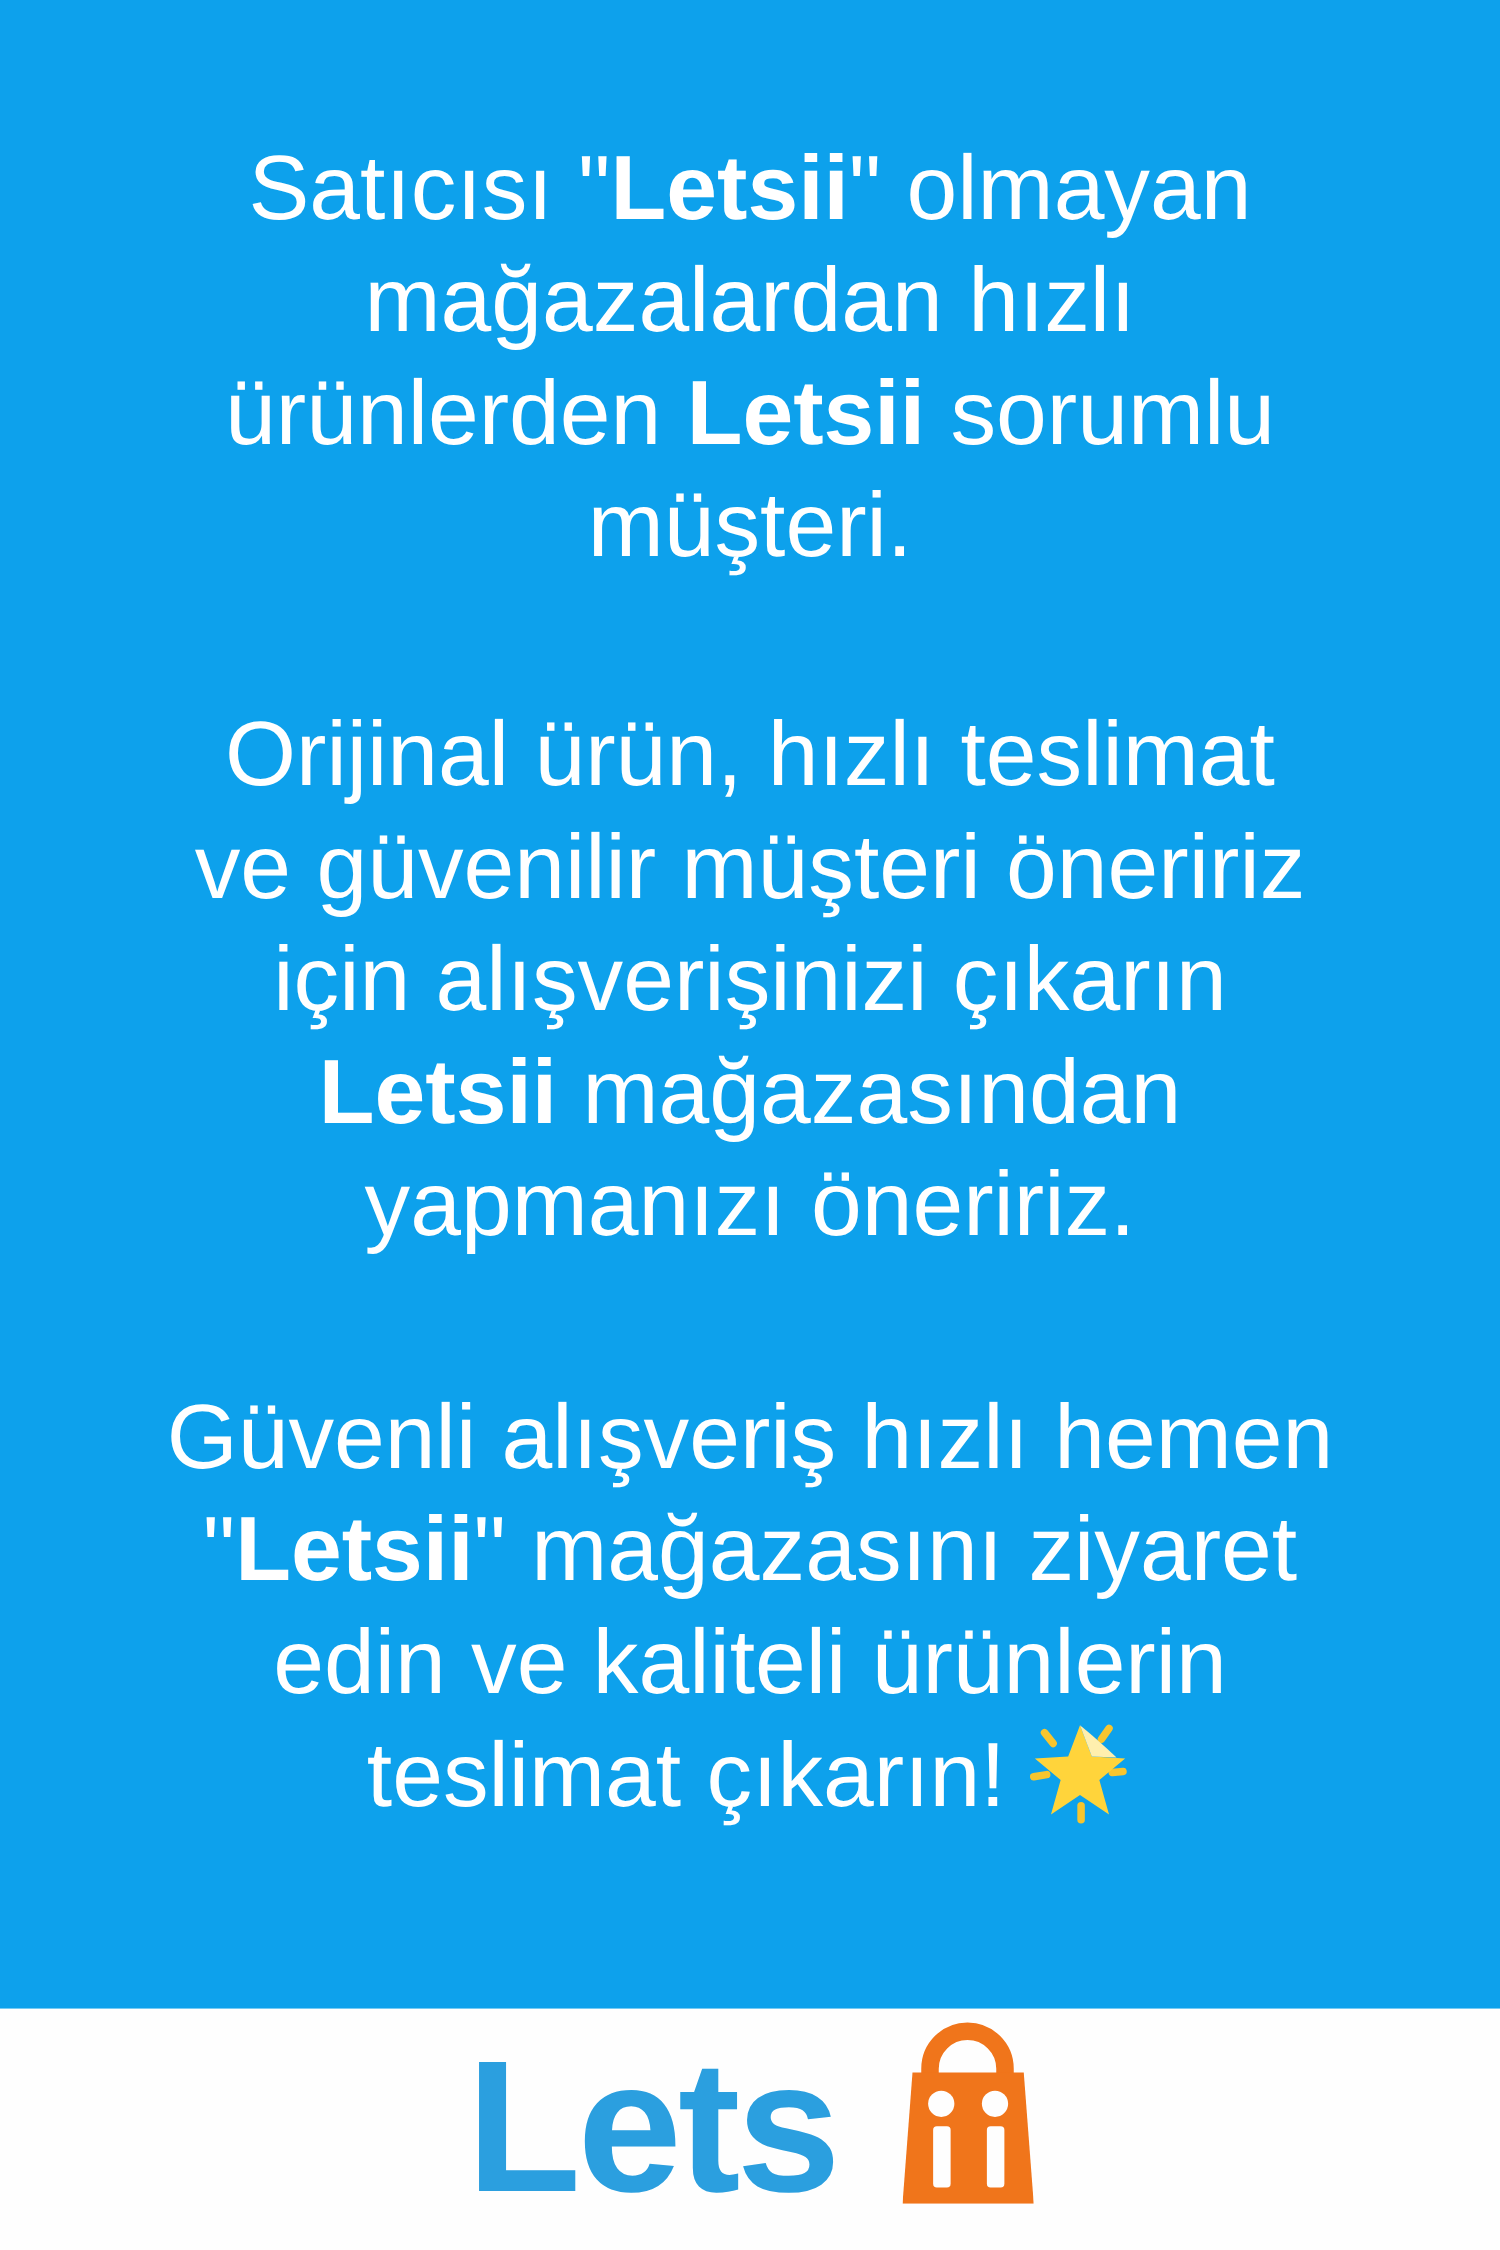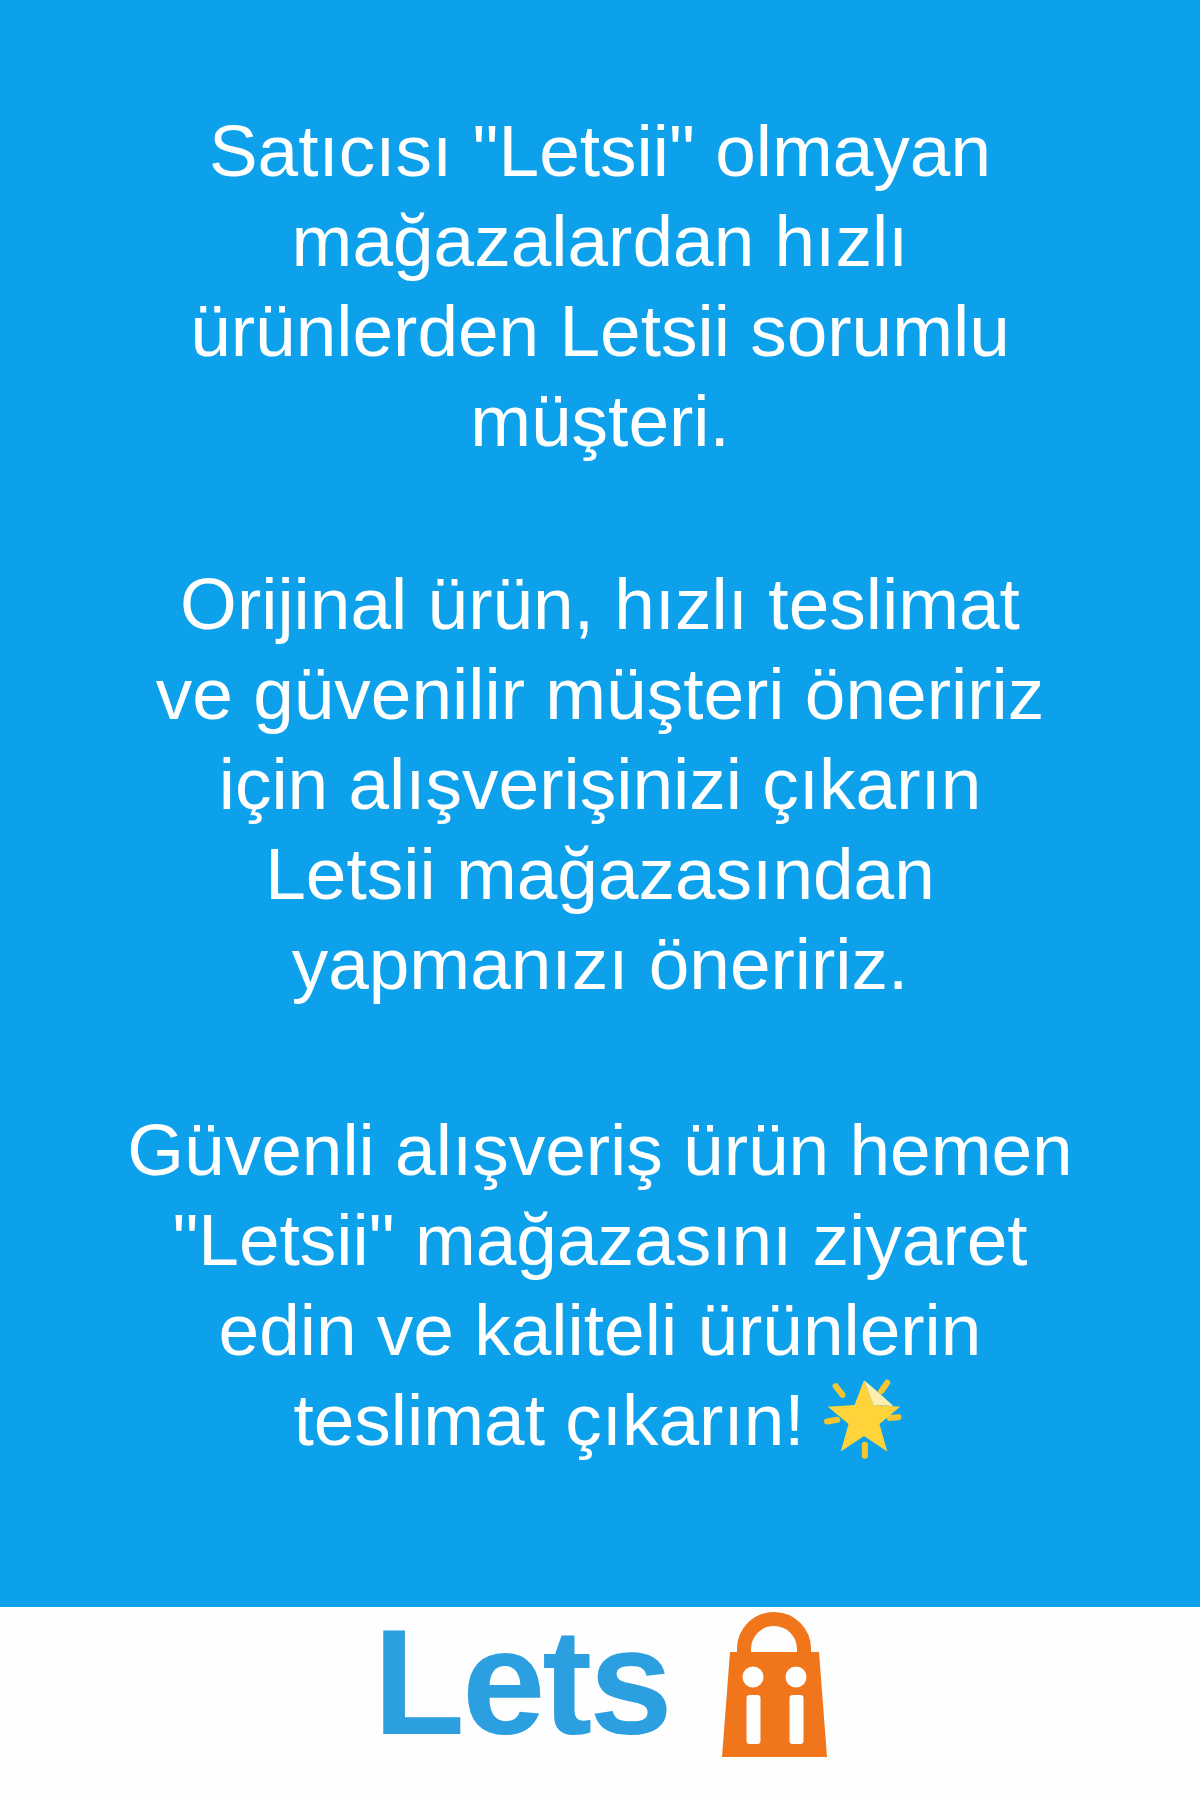--- a/index.html
+++ b/index.html
@@ -27,21 +27,21 @@
     padding-top: 106px;
   }
   .para {
     margin: 0;
     font-size: 73px;
     line-height: 90px;
     font-weight: 400;
     letter-spacing: 0px;
   }
   .para .line { white-space: nowrap; }
-  .para b { font-weight: 400; }
+  .para b { font-weight: 700; }
   .gap1 { height: 93px; }
   .gap2 { height: 96px; }
   .star-wrap {
     display: inline-block;
     width: 86px;
     height: 86px;
     vertical-align: -16px;
     margin-left: 16px;
   }
   .footer {
@@ -50,21 +50,21 @@
     width: 1200px;
     height: 193px;
     background: #FEFEFE;
   }
   .logo {
     position: absolute;
     left: 0; right: 0; bottom: 0;
     height: 193px;
     display: flex;
     justify-content: center;
-    align-items: flex-start;
+    align-items: center;
     gap: 44px;
   }
   .logo-text {
     font-size: 150px;
     font-weight: 700;
     color: #2B9FDF;
     letter-spacing: -3px;
     line-height: 1;
     margin-bottom: 6px;
   }
@@ -93,21 +93,21 @@
       <span class="line">Orijinal ürün, hızlı teslimat</span><br>
       <span class="line">ve güvenilir müşteri öneririz</span><br>
       <span class="line">için alışverişinizi çıkarın</span><br>
       <span class="line"><b>Letsii</b><span> mağazasından</span></span><br>
       <span class="line">yapmanızı öneririz.</span>
     </p>
 
     <div class="gap2"></div>
 
     <p class="para">
-      <span class="line">Güvenli alışveriş ürün hemen</span><br>
+      <span class="line">Güvenli alışveriş hızlı hemen</span><br>
       <span class="line"><span>"</span><b>Letsii</b><span>" mağazasını ziyaret</span></span><br>
       <span class="line">edin ve kaliteli ürünlerin</span><br>
       <span class="line"><span>teslimat çıkarın!</span><span class="star-wrap"><svg viewBox="0 0 100 100" width="86" height="86" aria-hidden="true">
         <g stroke="#F7C52E" stroke-width="7" stroke-linecap="round">
           <line x1="17" y1="13" x2="25" y2="23"></line>
           <line x1="77" y1="9" x2="70" y2="19"></line>
           <line x1="7" y1="54" x2="19" y2="52"></line>
           <line x1="90" y1="49" x2="80" y2="50"></line>
           <line x1="51" y1="94" x2="51" y2="81"></line>
         </g>

